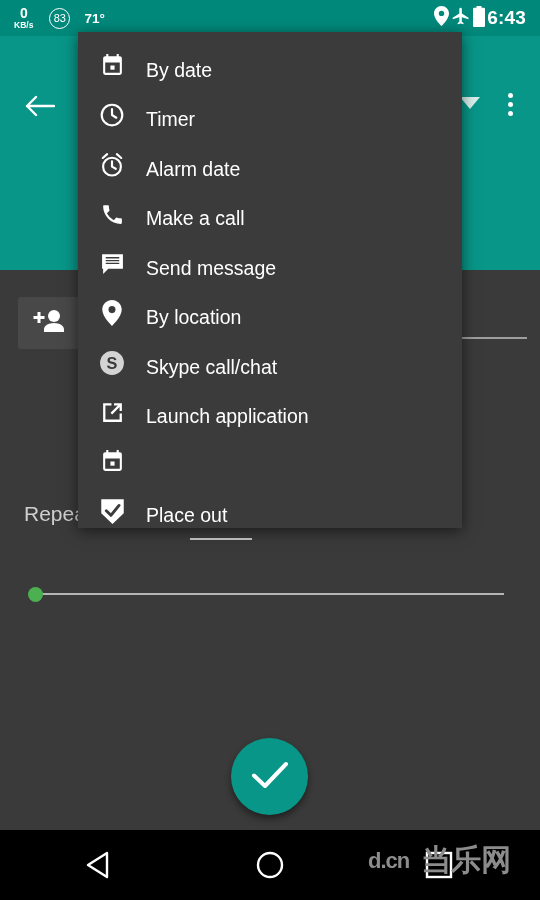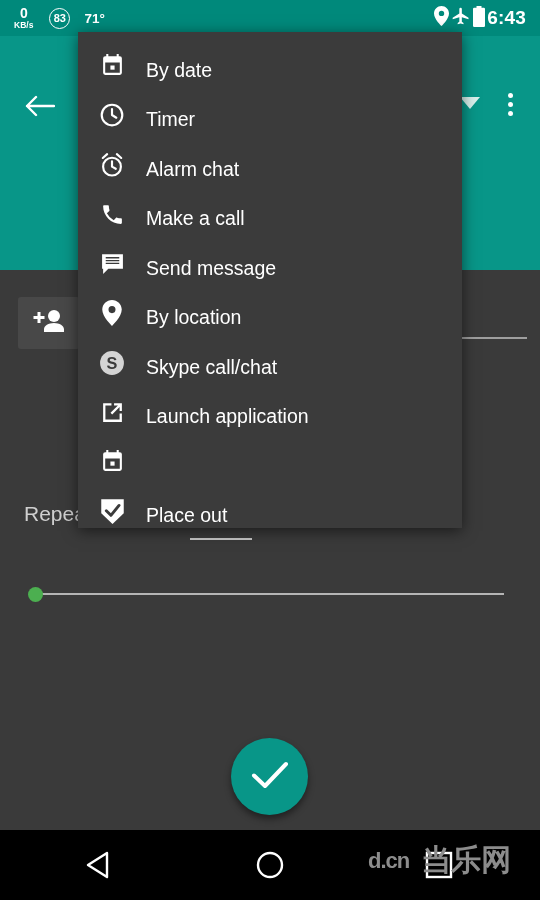--- a/index.html
+++ b/index.html
@@ -37,21 +37,21 @@
     display: flex; flex-direction: column;
     align-items: center; line-height: 1;
     margin-right: 2px;
   }
   .netspeed .num { font-size: 14px; font-weight: bold; letter-spacing: -0.3px; }
   .netspeed .unit { font-size: 8.5px; font-weight: bold; margin-top: 1px; }
   .circle-badge {
     width: 21px; height: 21px;
     border: 1.8px solid #fff;
     border-radius: 50%;
-    font-size: 11px; font-weight: bold;
+    font-size: 11px; font-weight: normal;
     display: flex; align-items: center; justify-content: center;
     box-sizing: border-box;
   }
   .temp { font-size: 13.5px; font-weight: bold; }
   .clock { font-size: 19px; font-weight: bold; letter-spacing: 0.2px; }
 
   
   #app-bar {
     position: absolute;
     left: 0; top: 36px;
@@ -288,21 +288,21 @@
     </div>
 
     <div class="menu-item">
       <span class="menu-icon">
         <svg width="26" height="26" viewBox="0 0 24 24">
           <circle cx="12" cy="13.5" r="8.2" fill="none" stroke="#fff" stroke-width="2"></circle>
           <path d="M12 8.5v5l3.5 2" stroke="#fff" stroke-width="2" fill="none" stroke-linecap="round" stroke-linejoin="round"></path>
           <path d="M3.5 5.5 7.5 2M20.5 5.5 16.5 2" stroke="#fff" stroke-width="2" stroke-linecap="round"></path>
         </svg>
       </span>
-      <span class="menu-label">Alarm chat</span>
+      <span class="menu-label">Alarm date</span>
     </div>
 
     <div class="menu-item">
       <span class="menu-icon">
         <svg width="25" height="25" viewBox="0 0 24 24">
           <path d="M6.6 10.8a15 15 0 0 0 6.6 6.6l2.2-2.2c.3-.3.7-.4 1-.2 1.2.4 2.4.6 3.6.6.6 0 1 .5 1 1V20c0 .6-.4 1-1 1C10.7 21 3 13.3 3 4c0-.6.5-1 1-1h3.5c.6 0 1 .4 1 1 0 1.3.2 2.5.6 3.6.1.4 0 .8-.2 1.1z" fill="#fff"></path>
         </svg>
       </span>
       <span class="menu-label">Make a call</span>
     </div>

